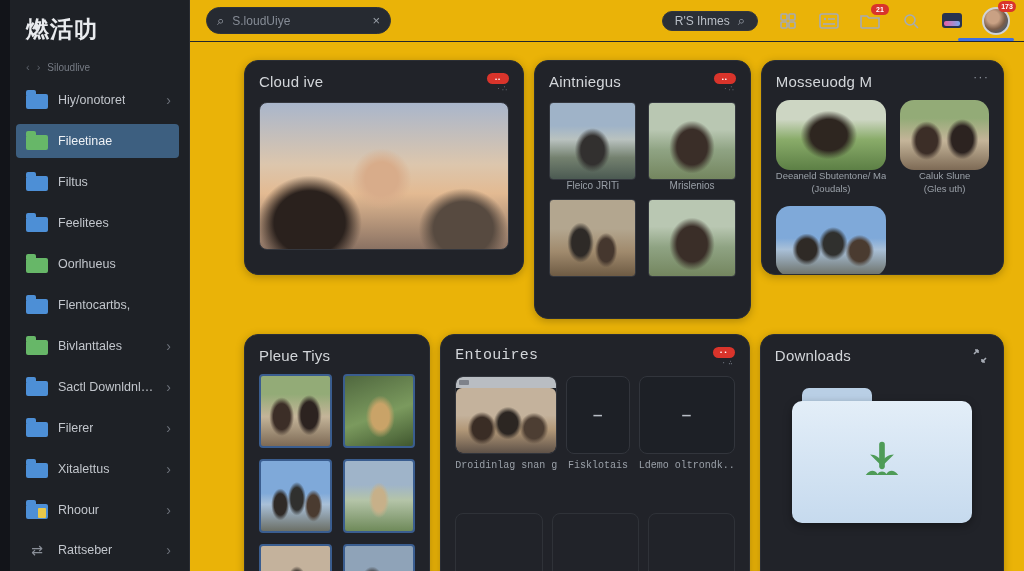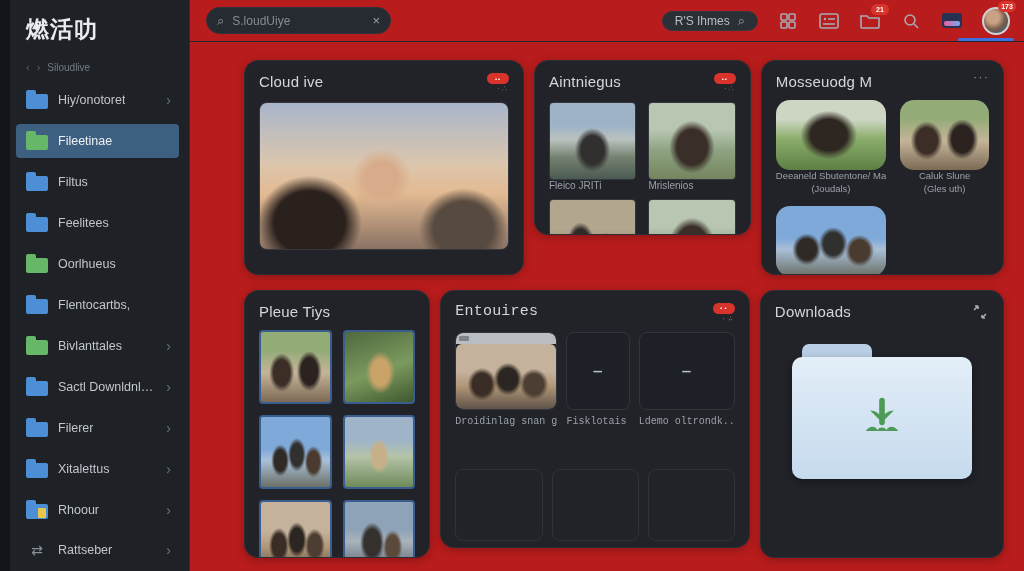--- a/index.html
+++ b/index.html
@@ -1,18 +1,18 @@
 <!DOCTYPE html>
 <html><head>
 <meta charset="utf-8">
 <style>
   * { margin:0; padding:0; box-sizing:border-box; }
   html,body { background:#0e1014; }
   body { font-family:"Liberation Sans", sans-serif; }
-  .stage { width:1024px; height:571px; position:relative; overflow:hidden; background:#b91c1c; display:flex; }
+  .stage { width:1024px; height:571px; position:relative; overflow:hidden; background:#eab308; display:flex; }
 
   
   .left-rail { width:10px; background:#121419; flex:0 0 auto; }
   .sidebar { width:180px; flex:0 0 auto; background:#1e2126; border-right:1px solid #2a2d33; padding:10px 8px 0 4px; }
   .logo { font-size:23px; font-weight:700; color:#e9ebee; margin:4px 0 16px 12px; letter-spacing:1px; }
   .crumb { display:flex; align-items:center; gap:7px; margin:0 0 10px 12px; font-size:10px; color:#767b84; }
   .crumb .nav-gl { font-size:11px; color:#5d626b; cursor:pointer; }
   .side-item { display:flex; align-items:center; gap:10px; padding:8px 8px 8px 10px; margin:0 2px 7px 2px; border-radius:4px; color:#c2c6cc; font-size:12.5px; cursor:pointer; }
   .side-item.selected { background:#3d5f80; color:#eef1f5; }
   .side-label { white-space:nowrap; overflow:hidden; text-overflow:ellipsis; }
@@ -42,21 +42,21 @@
   .avatar { width:28px; height:28px; border-radius:50%; border:2px solid #cfd3d8; background:radial-gradient(circle at 38% 35%, #c9a184 0 28%, #7a5d4a 55%, #3b5a7a 90%); }
   .avatar-wrap .badge { left:16px; }
   .tab-underline { position:absolute; right:10px; bottom:0; width:56px; height:3px; border-radius:2px; background:#3f6fe0; }
 
   
   .content { flex:1; padding:18px 20px 0 15px; overflow:hidden; }
   .row { display:flex; gap:10px;margin-left:39px; }
   .row1 { margin-bottom:15px; }
   .card { background:#212329; border:1px solid #2b2e35; border-radius:14px; padding:12px 14px; position:relative; overflow:hidden; box-shadow:0 2px 8px rgba(0,0,0,.25); }
   .c1 { width:295px; height:215px; }
-  .c2 { width:228px; height:175px;padding-left:14px; }
+  .c2 { width:228px; height:259px;padding-left:14px; }
   .c3 { width:256px; height:215px; }
   .c4 { width:195px; height:268px; }
   .c5 { width:325px; height:258px;font-family:Liberation Mono, monospace; }
   .c6 { width:256px; height:268px; }
   .card-head { display:flex; align-items:flex-start; justify-content:space-between; margin-bottom:10px; }
   .card-title { font-size:15px; color:#d3d6da; font-weight:500; letter-spacing:.2px; }
   .badge-stack { display:flex; flex-direction:column; align-items:flex-end; gap:2px; }
   .card-badge { min-width:22px; height:11px; background:#d9342b; border-radius:6px; color:#fff; font-size:6px; display:flex; align-items:center; justify-content:center; letter-spacing:1px; }
   .scatter { color:#6d727b; font-size:8px; letter-spacing:2px; line-height:.8; }
   .menu-dots { color:#8a8f98; font-size:13px; letter-spacing:1px; line-height:.6; cursor:pointer; }
@@ -127,21 +127,21 @@
   }
   .ph-lawn-w {
     background:
       radial-gradient(46% 62% at 48% 50%, #2e2620 0 36%, rgba(0,0,0,0) 56%),
       linear-gradient(180deg,#cdd6c3 0 28%,#8aac6a 56%,#5c7f45 100%);
   }
 
   
   .thumb-grid2 { display:grid; grid-template-columns:1fr 1fr; column-gap:12px; row-gap:8px; }
   .thumb2 { height:78px; border:1px solid #34373e; border-radius:4px; }
-  .thumb-label { font-size:10px; color:#9aa0a8; white-space:nowrap; overflow:hidden; text-overflow:ellipsis; }
+  .thumb-label { font-size:10px; color:#9aa0a8; text-align:center; white-space:nowrap; overflow:hidden; text-overflow:ellipsis; }
 
   
   .thumb-grid3 { display:grid; grid-template-columns:1fr 1fr; column-gap:14px; row-gap:10px; }
   .thumb3 { height:70px; border-radius:14px; }
   .thumb-label2 { font-size:9.5px; color:#9aa0a8; text-align:center; line-height:1.35; white-space:nowrap; overflow:hidden; text-overflow:ellipsis; }
 
   
   .thumb-grid4 { display:grid; grid-template-columns:1fr 1fr; gap:11px; }
   .thumb4 { height:74px; border:2px solid #3a5d8f; border-radius:4px; }
 

